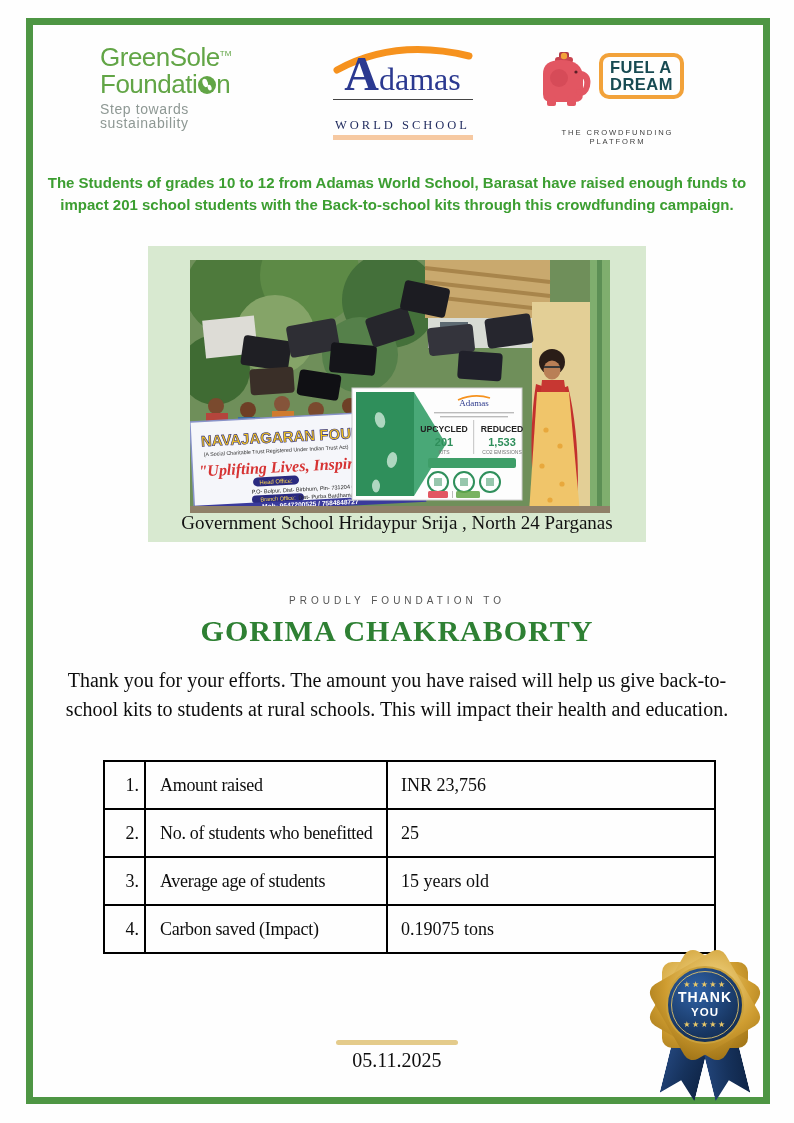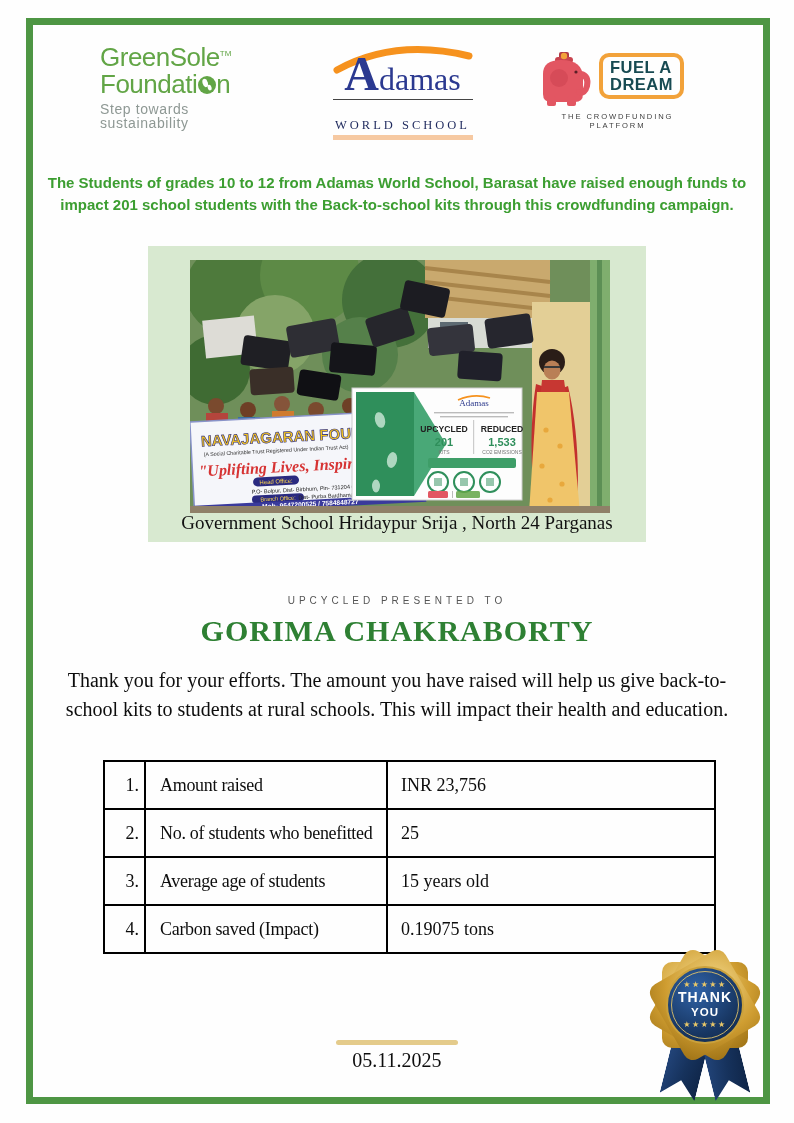--- a/index.html
+++ b/index.html
@@ -17,21 +17,21 @@
   .adamas{position:relative;width:140px;margin-top:6px;text-align:center;font-family:"Liberation Serif",serif;}
   .adamas-swoosh{position:absolute;top:-6px;left:0;}
   .adamas-word{position:relative;line-height:1;color:#2b3990;}
   .adamas-a{font-size:48px;font-weight:bold;}
   .adamas-rest{font-size:32px;}
   .adamas-sub{margin-top:1px;border-top:1.5px solid #444;padding-top:18px;font-size:12.5px;letter-spacing:3px;color:#1f2a5e;}
   .adamas-bar{height:5px;background:#f6c9a2;margin-top:2px;}
   .fad{width:165px;font-family:"Liberation Sans",sans-serif;}
   .fad-top{display:flex;align-items:center;}
   .fad-box{border:4px solid #f2a23a;border-radius:10px;padding:2px 7px;margin-left:2px;color:#174a52;font-weight:bold;font-size:16.5px;line-height:1.02;letter-spacing:0.5px;}
-  .fad-tag{margin-top:4px;font-size:7.6px;letter-spacing:1.9px;color:#3d3d3d;text-align:center;}
+  .fad-tag{margin-top:20px;font-size:7.6px;letter-spacing:1.9px;color:#3d3d3d;text-align:center;}
 
   
   .intro{position:absolute;left:40px;top:172px;width:714px;text-align:center;font-family:"Liberation Sans",sans-serif;font-weight:bold;font-size:15px;line-height:1.45;color:#3c9e31;}
 
   
   .photo-frame{position:absolute;left:148px;top:246px;width:498px;height:296px;background:#d8e9d0;}
   .photo{position:absolute;left:42px;top:14px;width:420px;height:253px;}
   .photo-caption{position:absolute;left:0;top:266px;width:100%;text-align:center;font-size:19px;color:#111;}
 
   
@@ -238,21 +238,21 @@
         <circle cx="352" cy="206" r="2.6" fill="#e8a83c"></circle>
           <circle cx="372" cy="224" r="2.6" fill="#e8a83c"></circle>
         <circle cx="360" cy="240" r="2.6" fill="#e8a83c"></circle>
       </g>
 
       <rect x="0" y="246" width="420" height="7" fill="#8f8068"></rect>
     </svg>
     <div class="photo-caption">Government School  Hridaypur Srija , North 24 Parganas</div>
   </div>
 
-  <div class="presented">UPCYCLED PRESENTED TO</div>
+  <div class="presented">PROUDLY FOUNDATION TO</div>
   <div class="recipient">GORIMA CHAKRABORTY</div>
   <div class="body-par">
     <div>Thank you for your efforts. The amount you have raised will help us give back-to-</div>
     <div>school kits to students at rural schools. This will impact their health and education.</div>
   </div>
 
   <table class="info-table">
     <tbody>
       <tr>
         <td class="td-num">1.</td>

